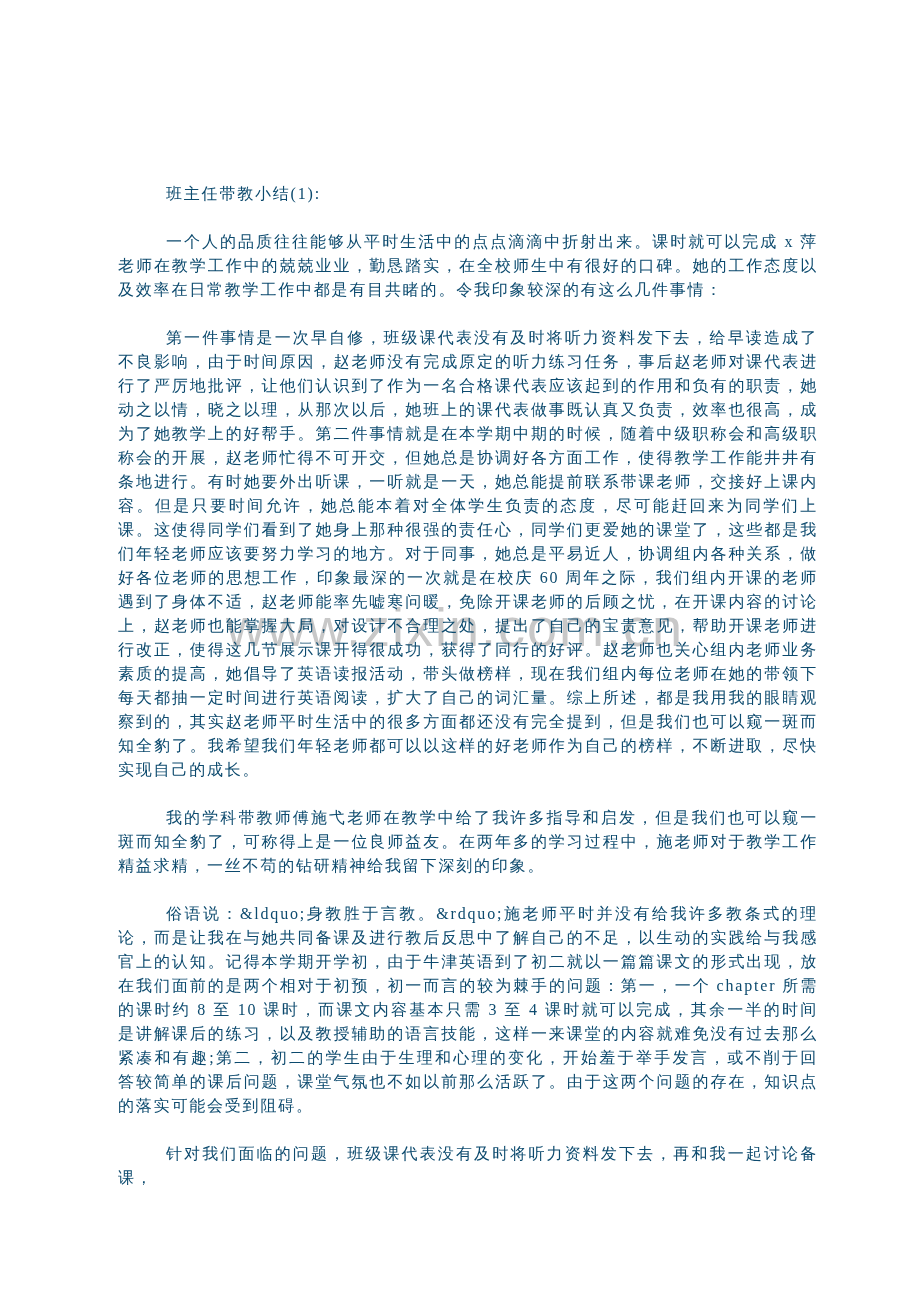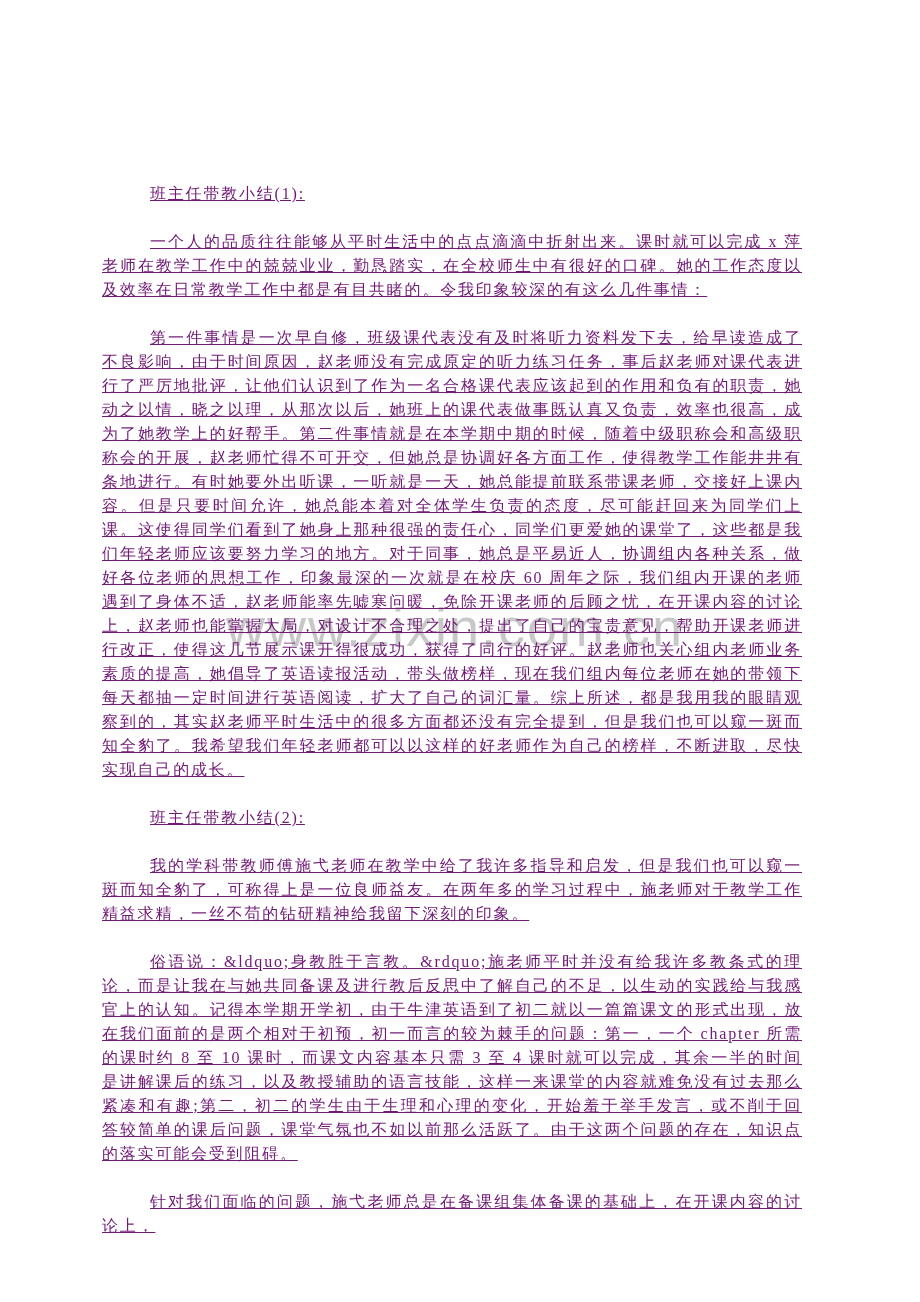--- a/index.html
+++ b/index.html
@@ -26,26 +26,25 @@
     z-index: 0;
     font-family: "Liberation Sans", "DejaVu Sans", sans-serif;
     font-size: 54px;
     letter-spacing: 2px;
     color: #c8c8c8;
     white-space: nowrap;
     user-select: none;
   }
   .doc {
     position: absolute;
-    left: 102px;
+    left: 118px;
     top: 182px;
     width: 700px;
     z-index: 1;
-    color: #701a75;
-    text-decoration: underline;
+    color: #0c4a6e;
   }
   .doc p {
     margin: 0 0 24px 0;
     font-size: 16px;
     line-height: 24px;
     letter-spacing: 1.8px;
     text-align: justify;
     text-indent: 48px;
     word-break: break-all;
   }
@@ -57,22 +56,21 @@
 
   <div class="watermark">www.zixin.com.cn</div>
 
   <div class="doc">
     <p>班主任带教小结(1):</p>
 
     <p>一个人的品质往往能够从平时生活中的点点滴滴中折射出来。课时就可以完成 x 萍老师在教学工作中的兢兢业业，勤恳踏实，在全校师生中有很好的口碑。她的工作态度以及效率在日常教学工作中都是有目共睹的。令我印象较深的有这么几件事情：</p>
 
     <p>第一件事情是一次早自修，班级课代表没有及时将听力资料发下去，给早读造成了不良影响，由于时间原因，赵老师没有完成原定的听力练习任务，事后赵老师对课代表进行了严厉地批评，让他们认识到了作为一名合格课代表应该起到的作用和负有的职责，她动之以情，晓之以理，从那次以后，她班上的课代表做事既认真又负责，效率也很高，成为了她教学上的好帮手。第二件事情就是在本学期中期的时候，随着中级职称会和高级职称会的开展，赵老师忙得不可开交，但她总是协调好各方面工作，使得教学工作能井井有条地进行。有时她要外出听课，一听就是一天，她总能提前联系带课老师，交接好上课内容。但是只要时间允许，她总能本着对全体学生负责的态度，尽可能赶回来为同学们上课。这使得同学们看到了她身上那种很强的责任心，同学们更爱她的课堂了，这些都是我们年轻老师应该要努力学习的地方。对于同事，她总是平易近人，协调组内各种关系，做好各位老师的思想工作，印象最深的一次就是在校庆 60 周年之际，我们组内开课的老师遇到了身体不适，赵老师能率先嘘寒问暖，免除开课老师的后顾之忧，在开课内容的讨论上，赵老师也能掌握大局，对设计不合理之处，提出了自己的宝贵意见，帮助开课老师进行改正，使得这几节展示课开得很成功，获得了同行的好评。赵老师也关心组内老师业务素质的提高，她倡导了英语读报活动，带头做榜样，现在我们组内每位老师在她的带领下每天都抽一定时间进行英语阅读，扩大了自己的词汇量。综上所述，都是我用我的眼睛观察到的，其实赵老师平时生活中的很多方面都还没有完全提到，但是我们也可以窥一斑而知全豹了。我希望我们年轻老师都可以以这样的好老师作为自己的榜样，不断进取，尽快实现自己的成长。</p>
 
-    <p>班主任带教小结(2):</p>
 
     <p>我的学科带教师傅施弋老师在教学中给了我许多指导和启发，但是我们也可以窥一斑而知全豹了，可称得上是一位良师益友。在两年多的学习过程中，施老师对于教学工作精益求精，一丝不苟的钻研精神给我留下深刻的印象。</p>
 
     <p>俗语说：&amp;ldquo;身教胜于言教。&amp;rdquo;施老师平时并没有给我许多教条式的理论，而是让我在与她共同备课及进行教后反思中了解自己的不足，以生动的实践给与我感官上的认知。记得本学期开学初，由于牛津英语到了初二就以一篇篇课文的形式出现，放在我们面前的是两个相对于初预，初一而言的较为棘手的问题：第一，一个 chapter 所需的课时约 8 至 10 课时，而课文内容基本只需 3 至 4 课时就可以完成，其余一半的时间是讲解课后的练习，以及教授辅助的语言技能，这样一来课堂的内容就难免没有过去那么紧凑和有趣;第二，初二的学生由于生理和心理的变化，开始羞于举手发言，或不削于回答较简单的课后问题，课堂气氛也不如以前那么活跃了。由于这两个问题的存在，知识点的落实可能会受到阻碍。</p>
 
-    <p>针对我们面临的问题，施弋老师总是在备课组集体备课的基础上，在开课内容的讨论上，</p>
+    <p>针对我们面临的问题，班级课代表没有及时将听力资料发下去，再和我一起讨论备课，</p>
   </div>
 
 </div>
 
 </body></html>

